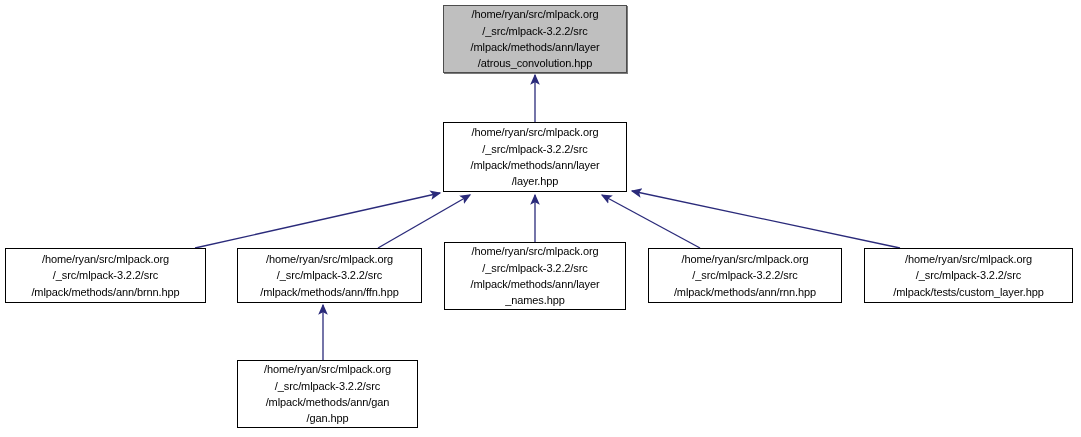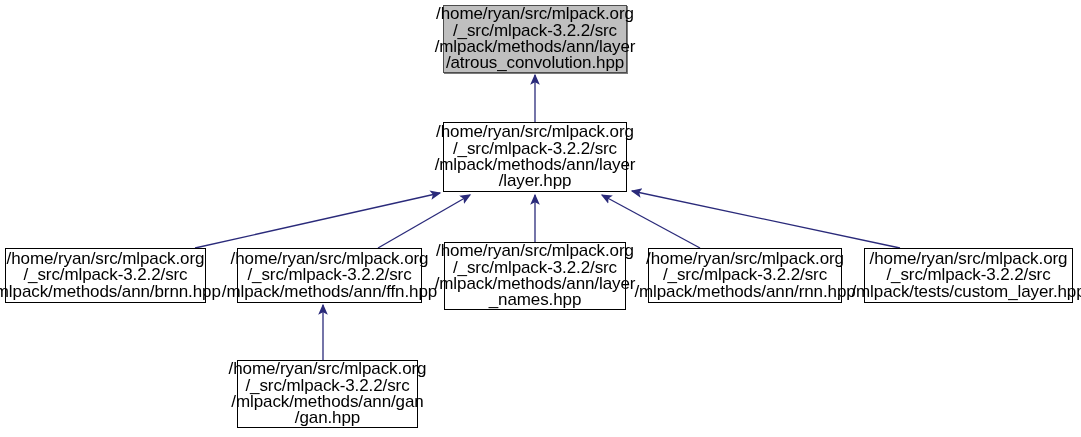--- a/index.html
+++ b/index.html
@@ -26,21 +26,21 @@
   .node {
     position: absolute;
     box-sizing: border-box;
     border: 1px solid #000000;
     background: #ffffff;
     color: #000000;
     display: flex;
     align-items: center;
     justify-content: center;
     text-align: center;
-    font-size: 17px;
+    font-size: 11px;
     line-height: 16.4px;
     white-space: pre;
     letter-spacing: -0.1px;
   }
   .node.current {
     background: #bfbfbf;
     border: 1px solid #4d4d4d;
     box-shadow: 1px 1px 0 #7a7a7a;
   }
   .node-label {

